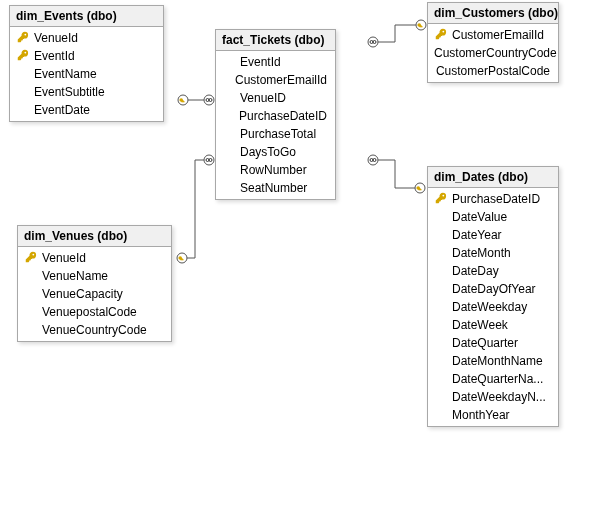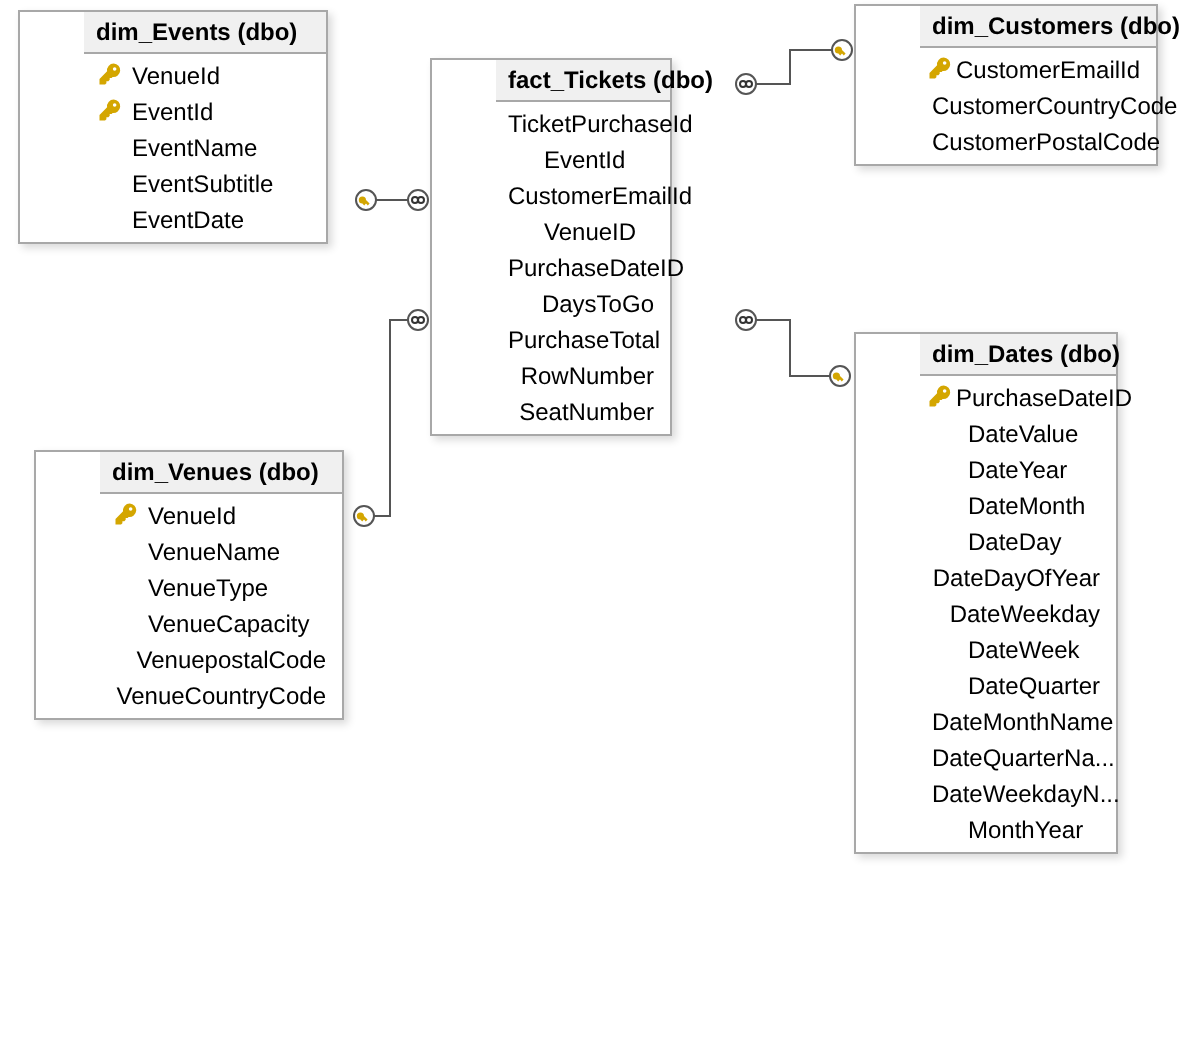--- a/index.html
+++ b/index.html
@@ -13,21 +13,20 @@
     width: 597px;
     height: 520px;
     position: relative;
     overflow: hidden;
   }
   .table-box {
     position: absolute;
     background: #fff;
     border: 1px solid #a8a8a8;
     box-shadow: 2px 2px 4px rgba(0,0,0,0.15);
-    padding-left: 32px;
   }
   .table-header {
     background: #f0f0f0;
     border-bottom: 1px solid #a8a8a8;
     padding: 3px 6px 3px 6px;
     font-weight: bold;
     font-size: 12px;
     white-space: nowrap;
   }
   .col-list {
@@ -137,58 +136,54 @@
         <span class="col-name">EventDate</span>
       </div>
     </div>
 </div>
 
 <div class="table-box" style="left:215px; top:29px; width:121px;">
   <div class="table-header">fact_Tickets (dbo)</div>
   <div class="col-list">
       <div class="col-row">
         <span class="key-cell"></span>
-        <span class="col-name">TicketPurchaseId</span>
-      </div>
-      <div class="col-row">
-        <span class="key-cell"></span>
         <span class="col-name">EventId</span>
       </div>
       <div class="col-row">
         <span class="key-cell"></span>
         <span class="col-name">CustomerEmailId</span>
       </div>
       <div class="col-row">
         <span class="key-cell"></span>
         <span class="col-name">VenueID</span>
       </div>
       <div class="col-row">
         <span class="key-cell"></span>
         <span class="col-name">PurchaseDateID</span>
       </div>
       <div class="col-row">
         <span class="key-cell"></span>
+        <span class="col-name">PurchaseTotal</span>
+      </div>
+      <div class="col-row">
+        <span class="key-cell"></span>
         <span class="col-name">DaysToGo</span>
       </div>
       <div class="col-row">
         <span class="key-cell"></span>
-        <span class="col-name">PurchaseTotal</span>
-      </div>
-      <div class="col-row">
-        <span class="key-cell"></span>
         <span class="col-name">RowNumber</span>
       </div>
       <div class="col-row">
         <span class="key-cell"></span>
         <span class="col-name">SeatNumber</span>
       </div>
     </div>
 </div>
 
-<div class="table-box" style="left:427px; top:2px; width:152px;">
+<div class="table-box" style="left:427px; top:2px; width:132px;">
   <div class="table-header">dim_Customers (dbo)</div>
   <div class="col-list">
       <div class="col-row">
         <span class="key-cell">
           <span class="key-icon">
             <svg viewBox="0 0 16 16">
               <path d="M10.5 1a4.5 4.5 0 0 0-4.44 5.24L1 11.3V15h3.7l.9-.9v-1.3h1.3l.9-.9v-1.3h1.3l.64-.64A4.5 4.5 0 1 0 10.5 1zm1.8 3.7a1.2 1.2 0 1 1-2.4 0 1.2 1.2 0 0 1 2.4 0z" fill="#d4a600"></path>
             </svg>
           </span>
         </span>
@@ -217,24 +212,20 @@
           </span>
         </span>
         <span class="col-name">VenueId</span>
       </div>
       <div class="col-row">
         <span class="key-cell"></span>
         <span class="col-name">VenueName</span>
       </div>
       <div class="col-row">
         <span class="key-cell"></span>
-        <span class="col-name">VenueType</span>
-      </div>
-      <div class="col-row">
-        <span class="key-cell"></span>
         <span class="col-name">VenueCapacity</span>
       </div>
       <div class="col-row">
         <span class="key-cell"></span>
         <span class="col-name">VenuepostalCode</span>
       </div>
       <div class="col-row">
         <span class="key-cell"></span>
         <span class="col-name">VenueCountryCode</span>
       </div>

